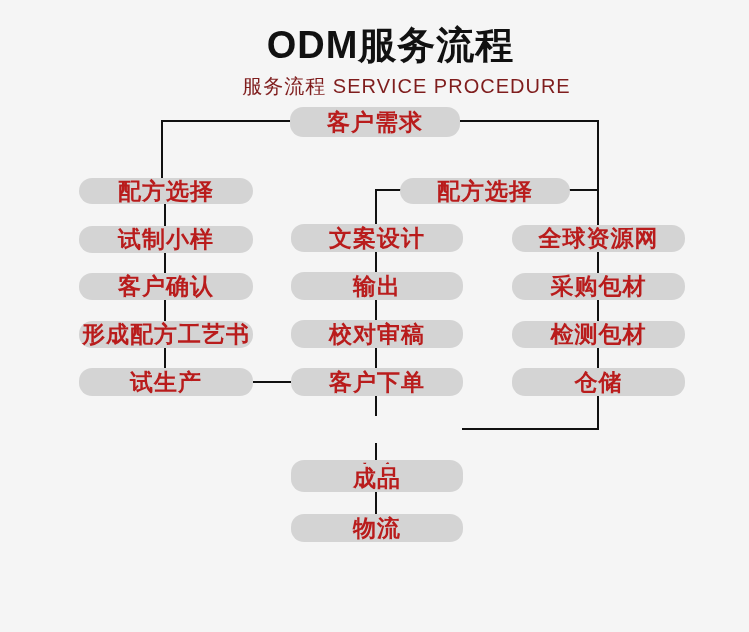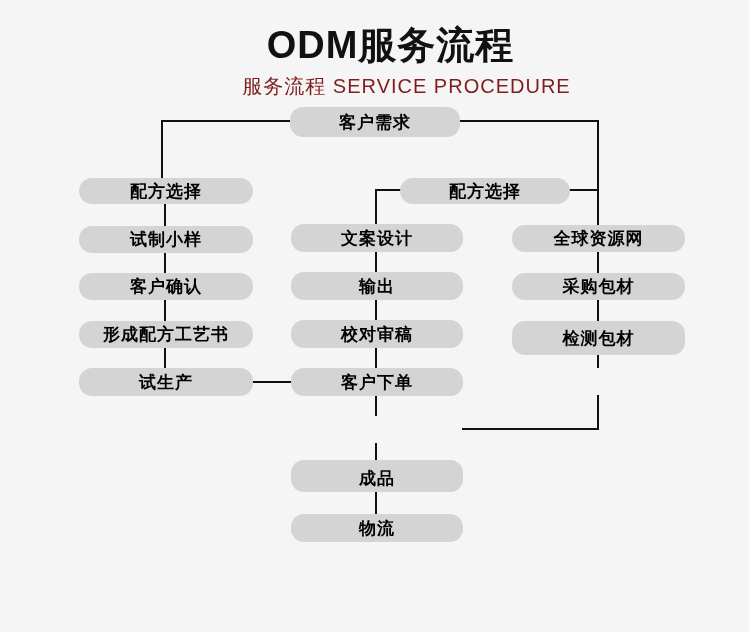--- a/index.html
+++ b/index.html
@@ -15,21 +15,21 @@
     color:#111; letter-spacing:1px;
   }
   .subtitle {
     position:absolute; top:73px; left:16px; width:100%;
     text-align:center; font-size:20px; font-weight:normal;
     color:#7f1d1d; letter-spacing:1px;
   }
   .node {
     position:absolute; background:#d4d4d4; border-radius:13px;
     display:flex; align-items:center; justify-content:center;
-    font-size:17px; font-weight:bold; color:#000000; letter-spacing:1px;
+    font-size:23px; font-weight:bold; color:#b91c1c; letter-spacing:1px;
   }
   .hline, .vline { position:absolute; background:#111; }
   .hline { height:2px; }
   .vline { width:2px; }
   .watermark {
     position:absolute; right:4px; bottom:7px;
     font-size:31px; font-weight:bold; color:#d6362c; letter-spacing:1px;
   }
 </style>
 </head>
@@ -80,15 +80,16 @@
   <div class="node" style="left:291px;top:272px;width:172px;height:28px;">输出</div>
   <div class="node" style="left:291px;top:224px;width:172px;height:28px;">文案设计</div>
   <div class="node" style="left:291px;top:368px;width:172px;height:28px;">客户下单</div>
   <div class="node" style="left:291px;top:320px;width:172px;height:28px;">校对审稿</div>
   <div class="node" style="left:291px;top:416px;width:172px;height:28px;margin-top:44px;">生产</div>
   <div class="node" style="left:291px;top:464px;width:172px;height:28px;">成品</div>
   <div class="node" style="left:291px;top:514px;width:172px;height:28px;">物流</div>
 
   <div class="node" style="left:512px;top:225px;width:173px;height:27px;">全球资源网</div>
   <div class="node" style="left:512px;top:273px;width:173px;height:27px;">采购包材</div>
-  <div class="node" style="left:512px;top:321px;width:173px;height:34px;">检测包材</div>
+  <div class="node" style="left:512px;top:321px;width:173px;height:27px;">检测包材</div>
+  <div class="node" style="left:512px;top:368px;width:173px;height:28px;">仓储</div>
 
 </div>
 
 </body></html>

